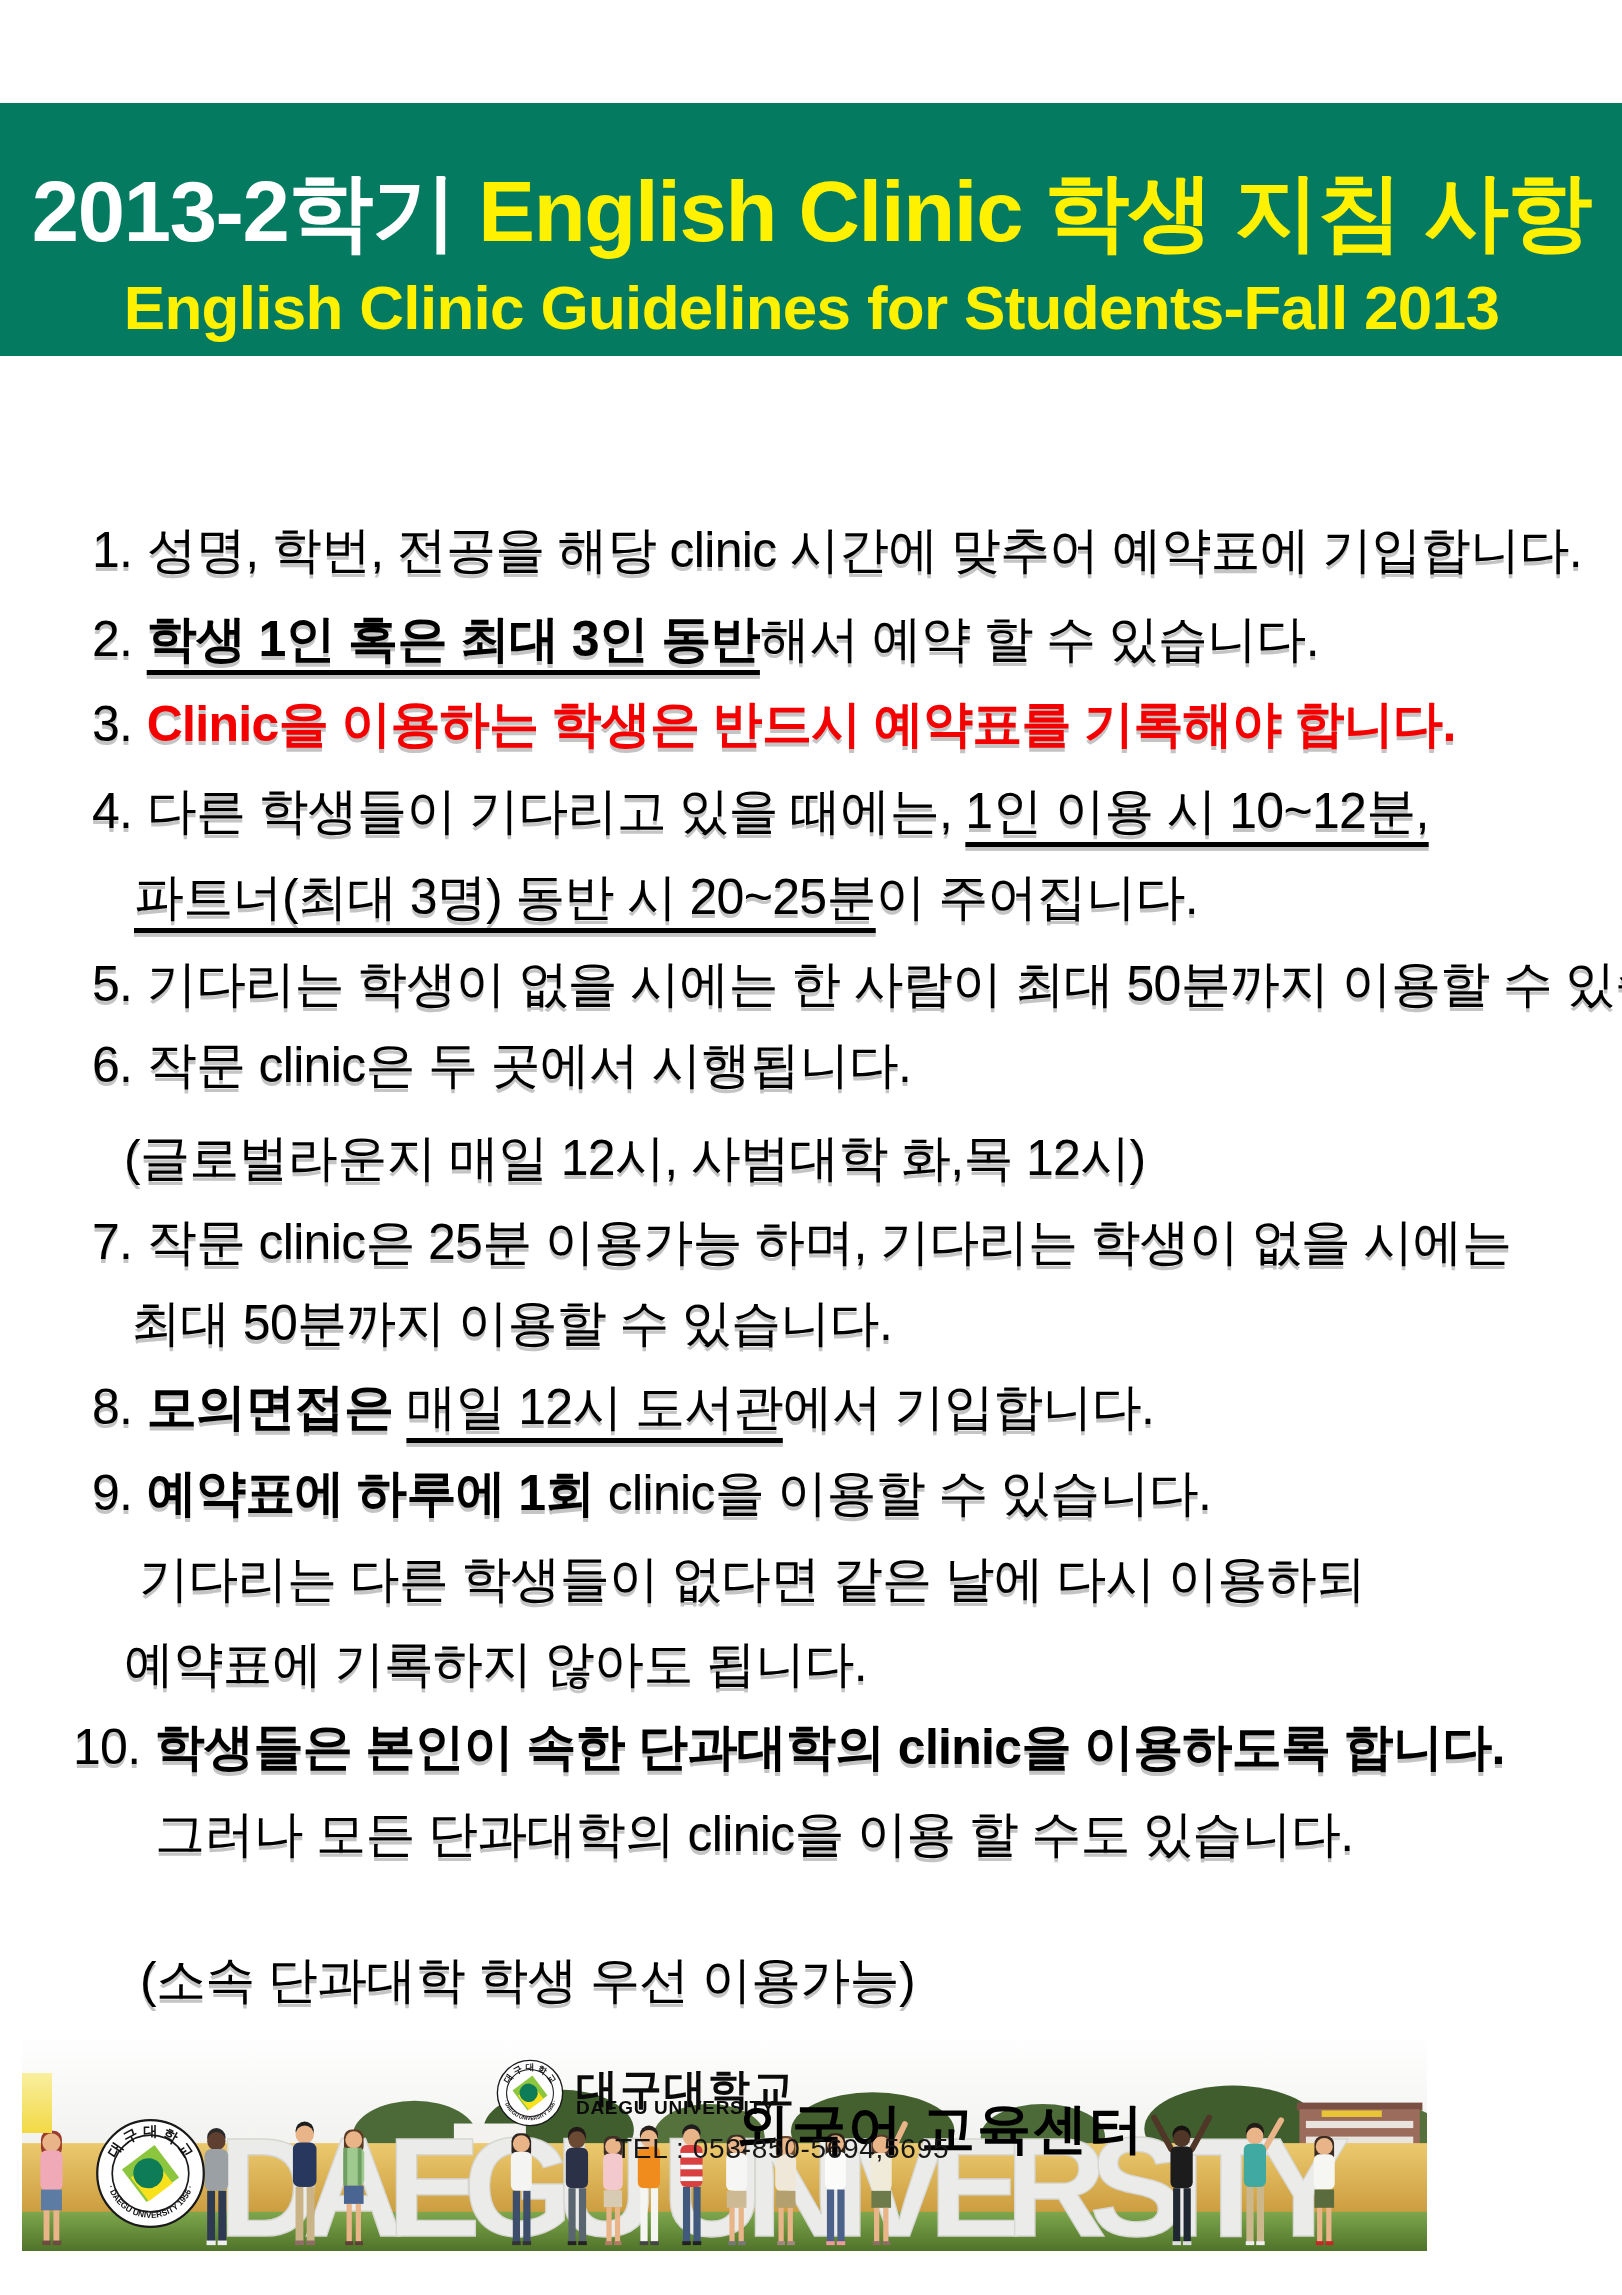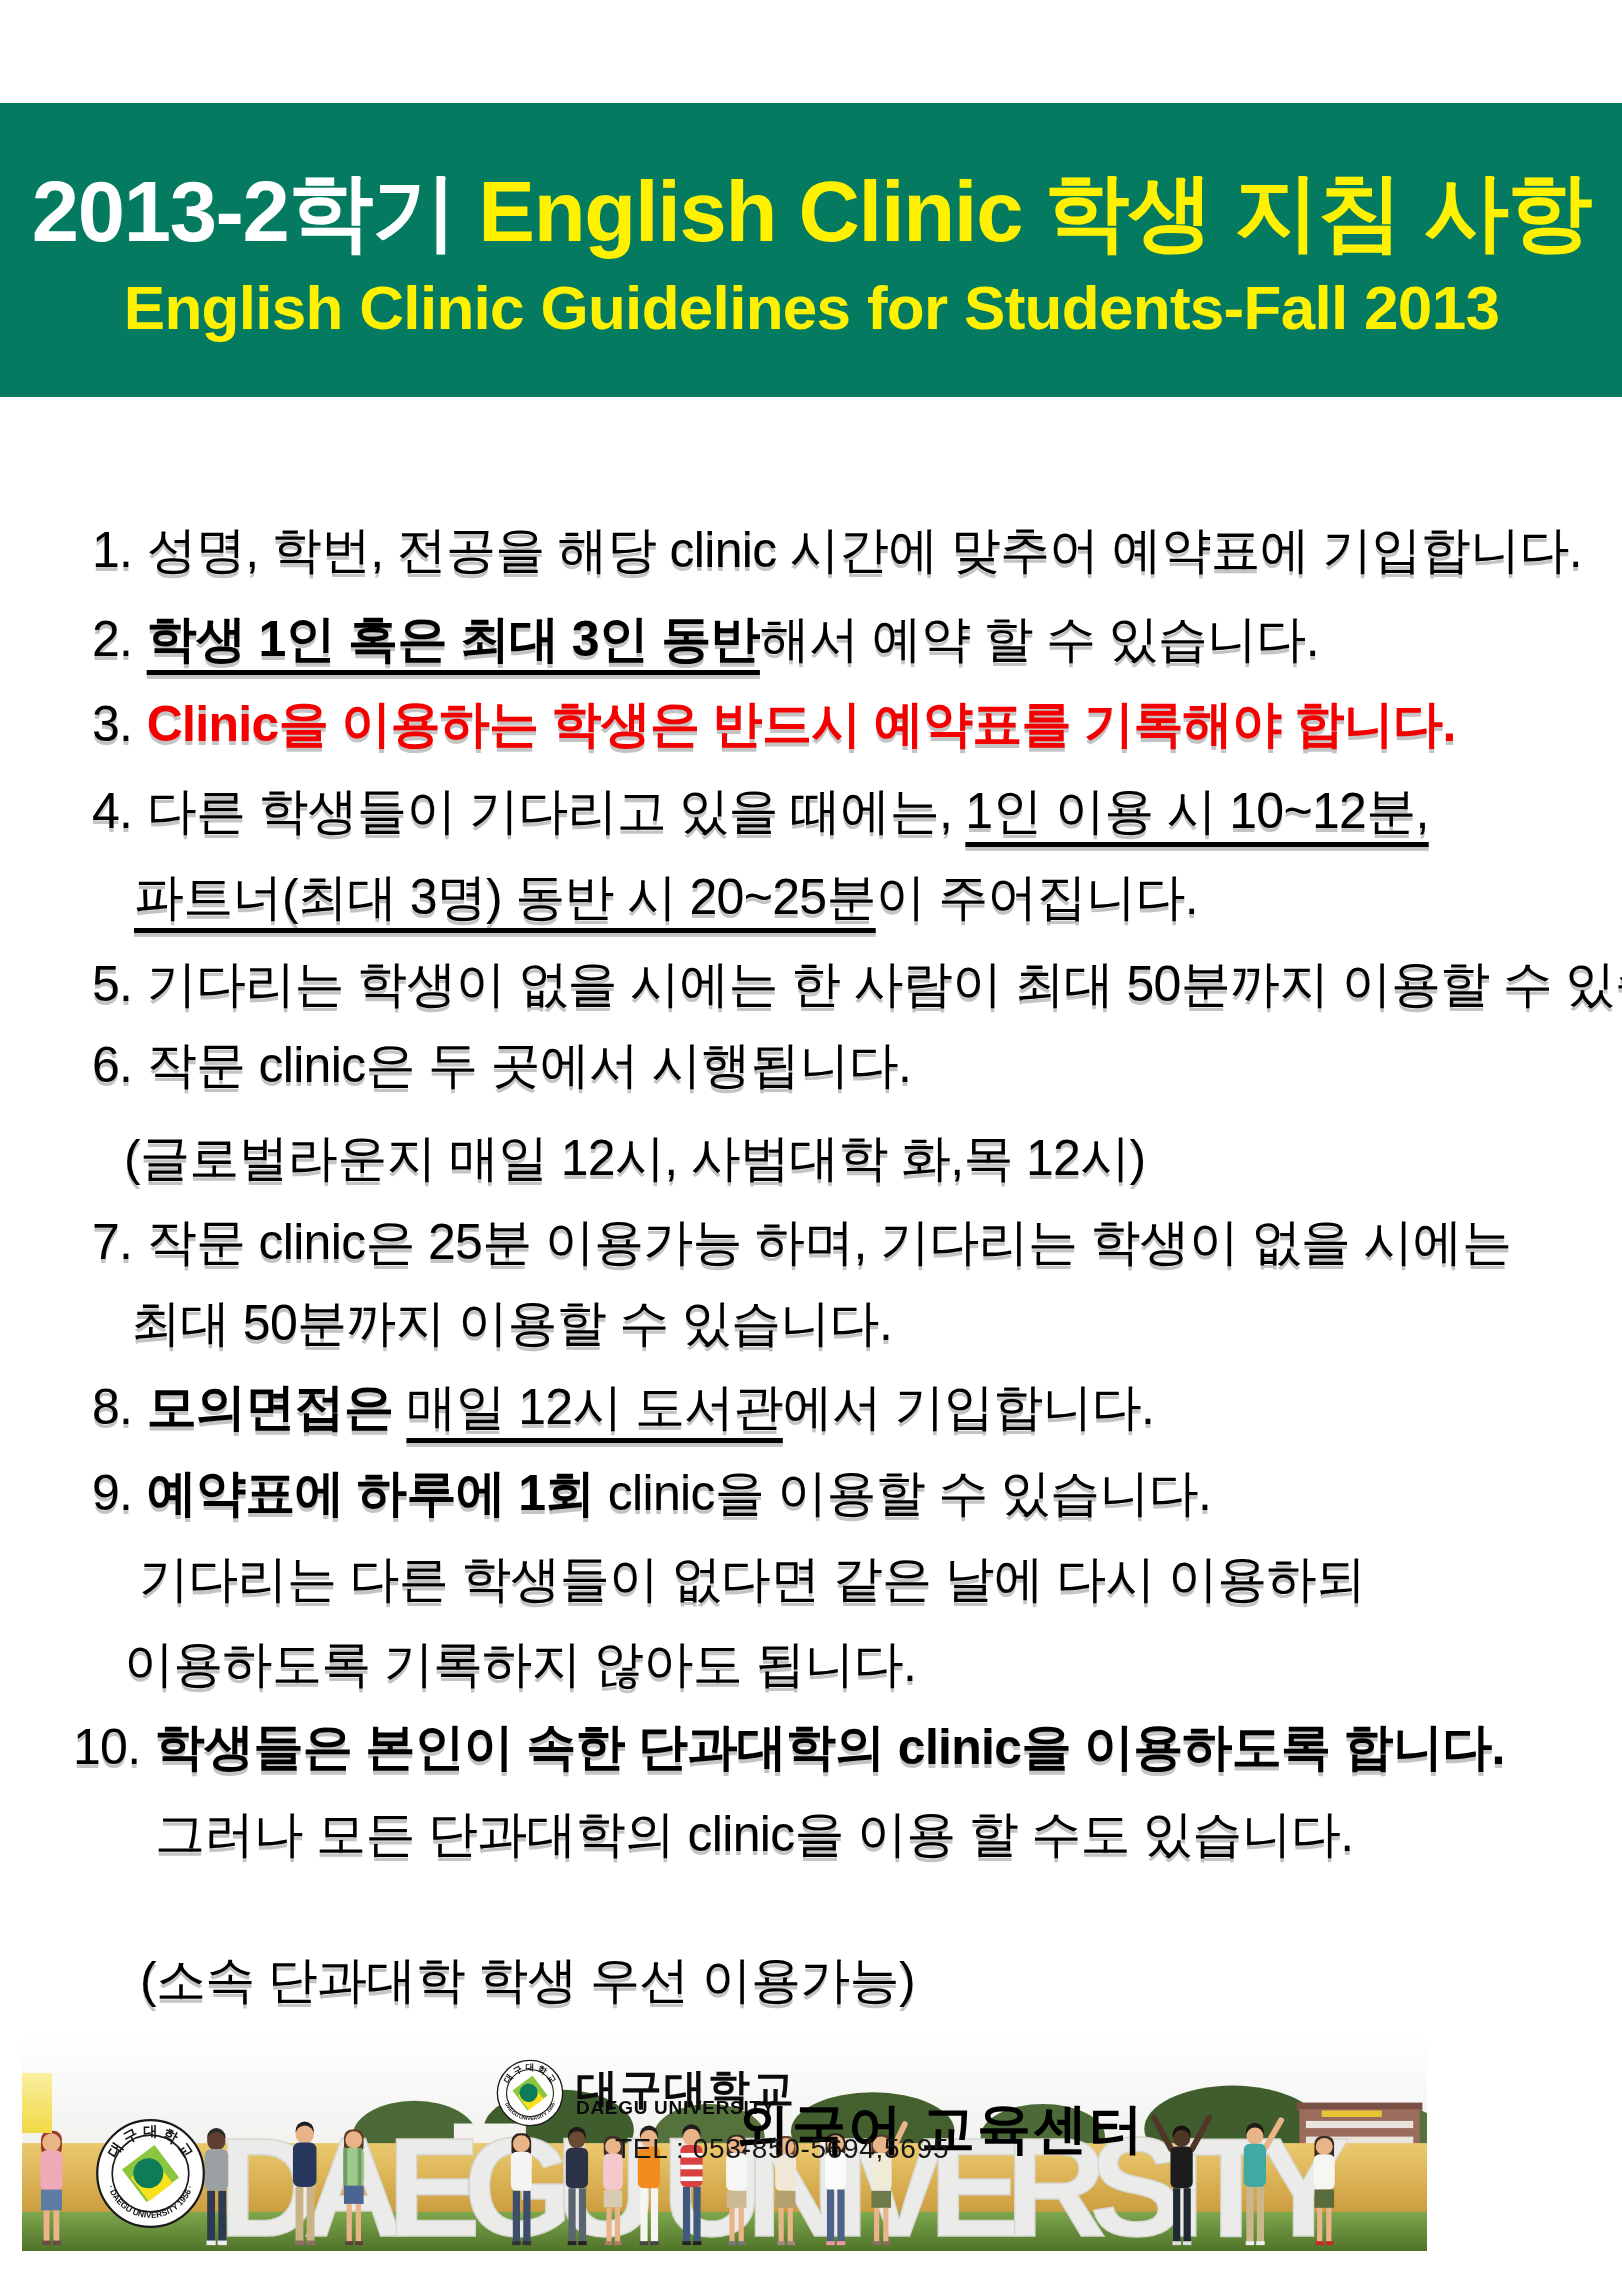--- a/index.html
+++ b/index.html
@@ -3,21 +3,21 @@
 <meta charset="utf-8">
 <style>
   html,body{margin:0;padding:0;}
   body{
     width:1623px;height:2295px;position:relative;background:#ffffff;
     font-family:"Liberation Sans","DejaVu Sans",sans-serif;color:#000;
     overflow:hidden;
   }
   
   .band{
-    position:absolute;left:0;top:103px;width:1623px;height:294px;
+    position:absolute;left:0;top:103px;width:1623px;height:253px;
     background:#047b60;
   }
   .t1{
     position:absolute;top:58px;left:0;width:100%;text-align:center;
     font-size:85px;font-weight:700;letter-spacing:-1.3px;white-space:nowrap;line-height:1.2;
   }
   .t1 .w{color:#ffffff;}
   .t1 .y{color:#fff100;}
   .t2{
     position:absolute;top:169px;left:0;width:100%;text-align:center;
@@ -118,21 +118,21 @@
 
 <div class="row" style="top:1465px">
   <span class="num">9.</span><span class="b">예약표에 하루에 1회</span><span> clinic을 이용할 수 있습니다.</span>
 </div>
 
 <div class="row" style="top:1551px;left:139px">
   <span>기다리는 다른 학생들이 없다면 같은 날에 다시 이용하되</span>
 </div>
 
 <div class="row" style="top:1636px;left:124px">
-  <span>이용하도록 기록하지 않아도 됩니다.</span>
+  <span>예약표에 기록하지 않아도 됩니다.</span>
 </div>
 
 <div class="row" style="top:1719px;left:73px">
   <span class="num">10.</span><span class="b">학생들은 본인이 속한 단과대학의 clinic을 이용하도록 합니다.</span>
 </div>
 
 <div class="row" style="top:1806px;left:155px">
   <span>그러나 모든 단과대학의 clinic을 이용 할 수도 있습니다.</span>
 </div>
 

